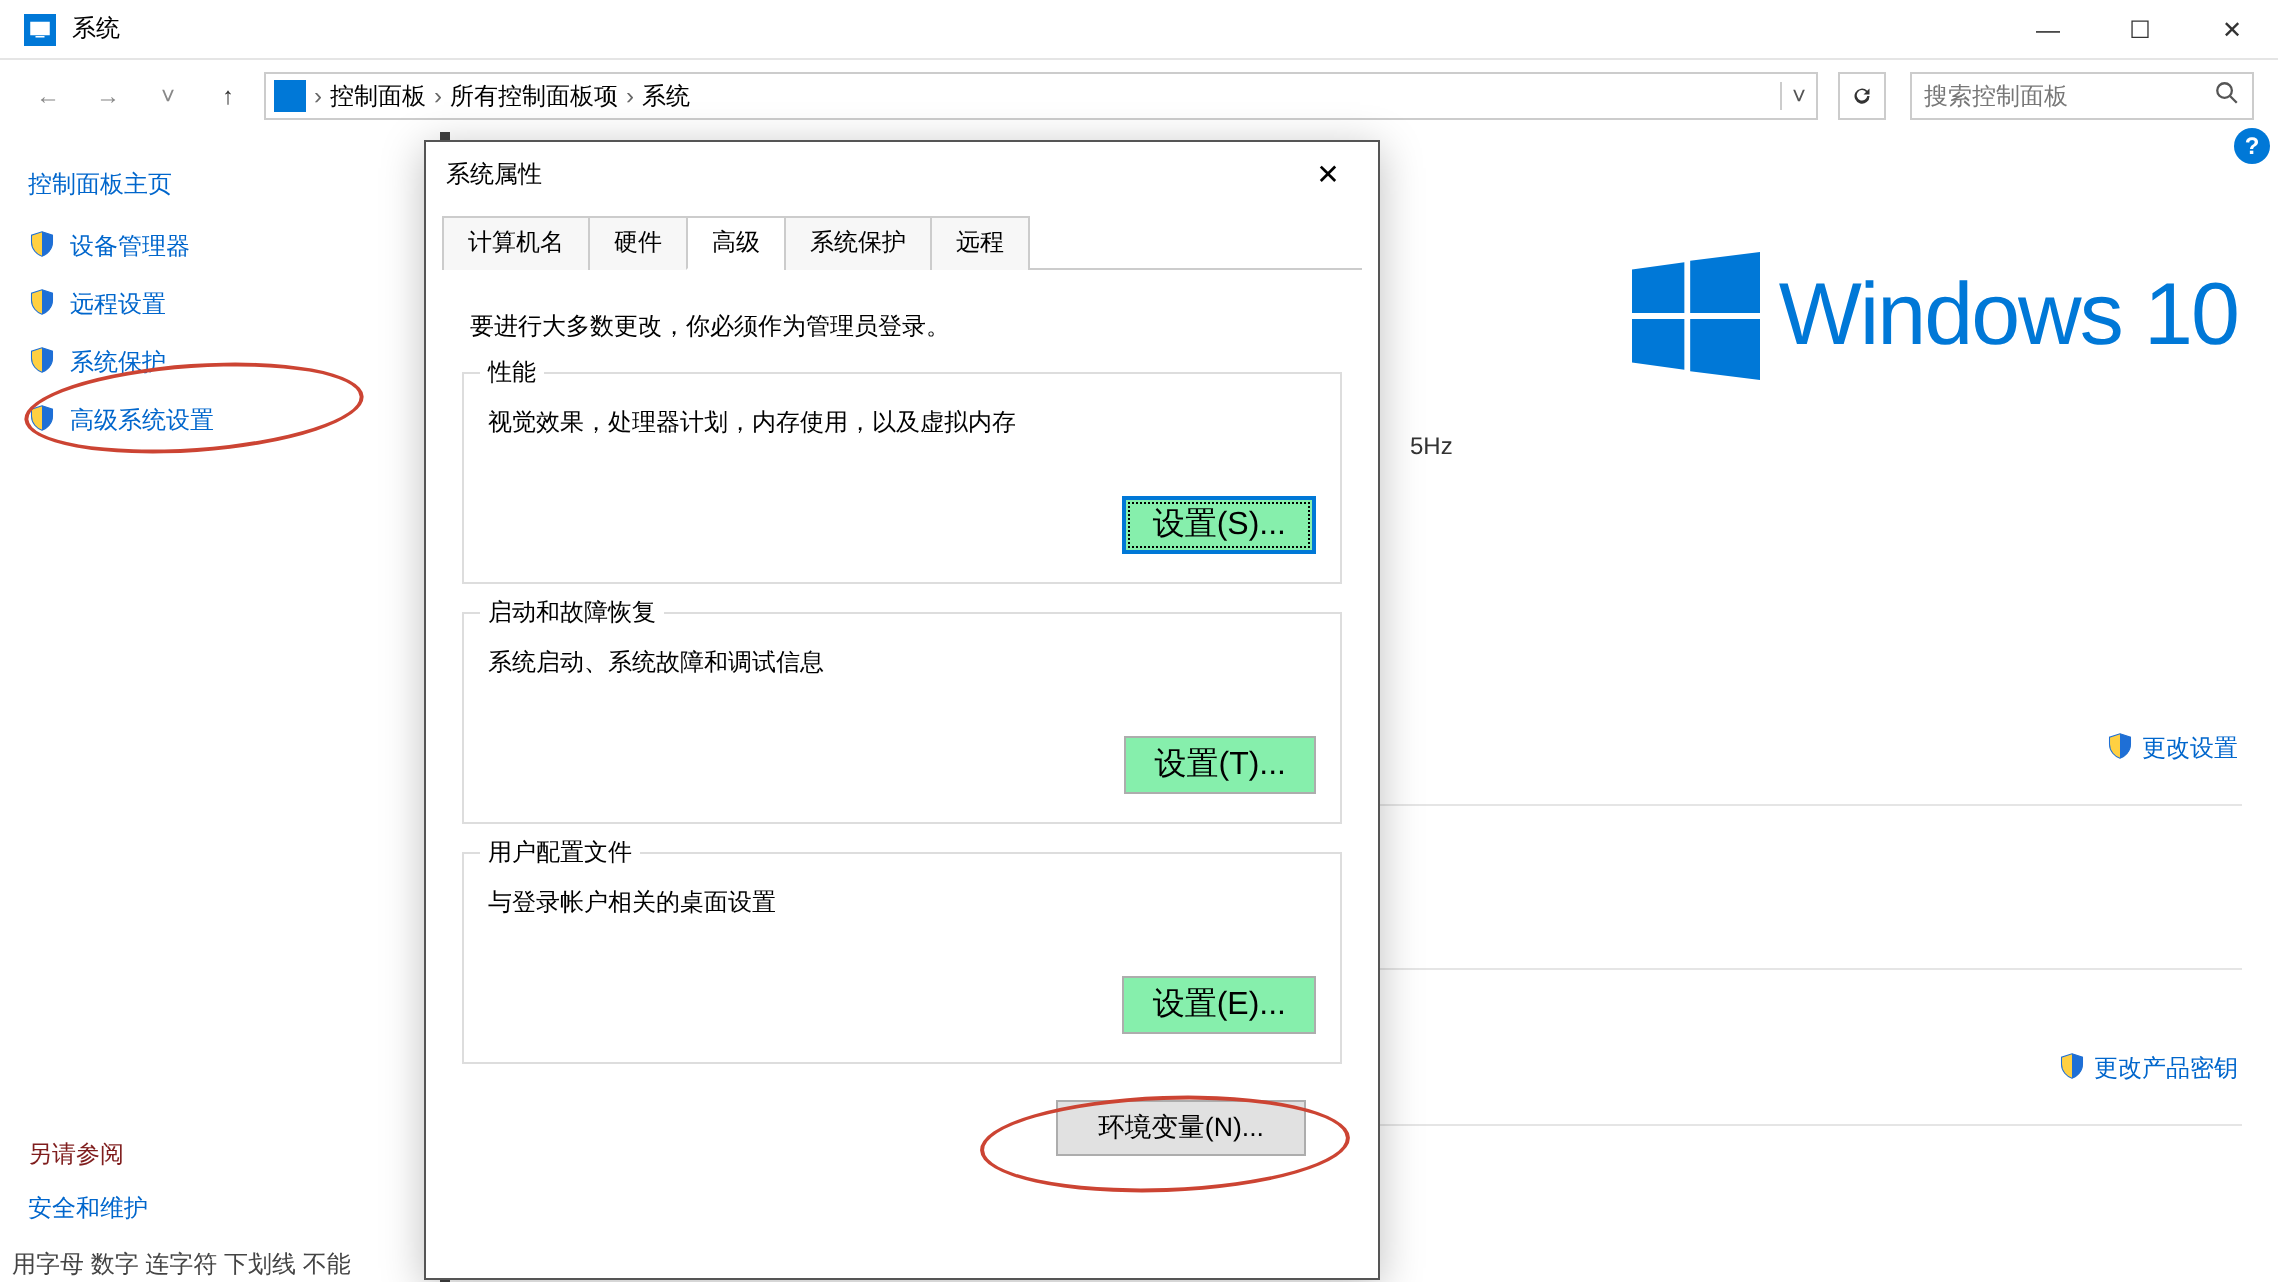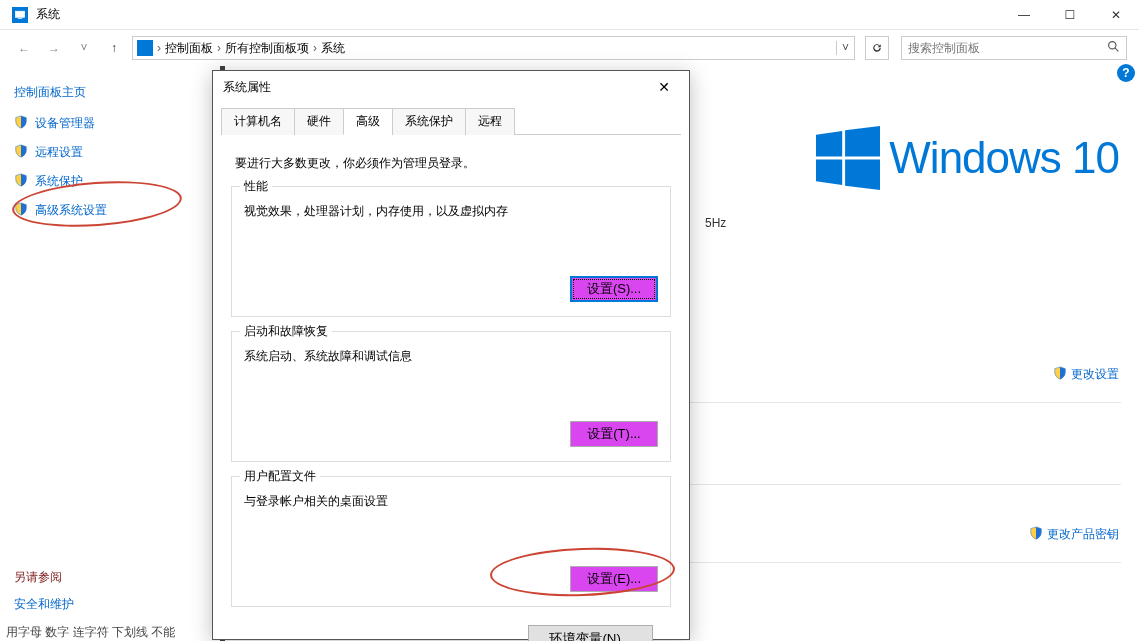--- a/index.html
+++ b/index.html
@@ -15,21 +15,21 @@
 
 
 .nav-row { height: 36px; display: flex; align-items: center; padding: 0 12px; gap: 6px; }
 .nav-arrow { width: 24px; height: 24px; display: flex; align-items: center; justify-content: center; color: #888; }
 .nav-arrow.enabled { color: #333; }
 .breadcrumb { flex: 1; height: 24px; border: 1px solid #ccc; display: flex; align-items: center; padding-left: 4px; gap: 4px; margin-right: 4px; }
 .bc-icon { width: 16px; height: 16px; background: #0078d7; display: inline-block; }
 .bc-sep { color: #666; }
 .breadcrumb .dropdown { margin-left: auto; width: 18px; text-align: center; border-left: 1px solid #ccc; color: #555;}
 .refresh-btn { width: 24px; height: 24px; border: 1px solid #ccc; display: flex; align-items: center; justify-content: center; }
-.search-box { width: 226px; height: 24px; border: 1px solid #ccc; display: flex; align-items: center; padding: 0 6px; color: #777; margin-left: 6px; }
+.search-box { width: 172px; height: 24px; border: 1px solid #ccc; display: flex; align-items: center; padding: 0 6px; color: #777; margin-left: 6px; }
 .search-box .mag { margin-left: auto; color: #555; }
 
 
 .body-wrap { display: flex; height: calc(100% - 66px); position: relative; }
 .sidebar { width: 225px; padding: 18px 14px; border-right: 5px solid #404040; }
 .sidebar-heading { color: #0066cc; font-size: 12px; margin-bottom: 14px; }
 .sidebar-item { display: flex; align-items: center; gap: 7px; color: #0066cc; margin-bottom: 12px; cursor: pointer; }
 .shield-icon svg { width: 14px; height: 14px; }
 .red-ring { position: absolute; border: 2px solid #c43; border-radius: 50%; width: 170px; height: 44px; left: 12px; top: 182px; pointer-events: none; transform: rotate(-4deg);}
 .see-also { position: absolute; bottom: 28px; left: 14px; }
@@ -54,21 +54,21 @@
 .dlg-close { margin-left: auto; width: 30px; text-align: center; font-size: 14px; cursor: pointer; }
 .tabs { display: flex; margin: 4px 8px 0 8px; border-bottom: 1px solid #ccc; }
 .tab { padding: 4px 12px; border: 1px solid #ccc; border-bottom: none; margin-right: -1px; background: #f7f7f7; cursor: pointer; position: relative; top: 1px; }
 .tab.active { background: #fff; border-bottom: 1px solid #fff; }
 .dlg-body { padding: 14px 18px; }
 .admin-note { margin: 6px 4px 14px; }
 .group { border: 1px solid #ddd; padding: 10px 12px 14px; margin-bottom: 14px; position: relative; }
 .group-title { position: absolute; top: -9px; left: 8px; background: #fff; padding: 0 4px; }
 .group-desc { margin: 6px 0 28px; }
 .group-btn-row { text-align: right; }
-.gbtn { min-width: 88px; padding: 3px 14px; background: #d946ef; border: 1px solid #adadad; cursor: pointer; font-size: 13px; margin-top: 28px; }
+.gbtn { min-width: 88px; padding: 3px 14px; background: #86efac; border: 1px solid #adadad; cursor: pointer; font-size: 16px; }
 .gbtn.focus { border: 2px solid #0078d7; outline: 1px dotted #000; outline-offset: -4px; padding: 2px 13px; }
 .env-btn-row { text-align: right; padding: 4px 18px 0 0; }
 .env-btn { min-width: 120px; padding: 4px 20px; background: #e1e1e1; border: 1px solid #adadad; cursor: pointer; }
 .red-ring-env { position: absolute; border: 2px solid #c43; border-radius: 50%; width: 185px; height: 48px; left: 490px; top: 548px; pointer-events: none; transform: rotate(-2deg);}
 
 
 .cut-text { position: absolute; bottom: 0; left: 6px; color: #444; font-size: 12px; }
 </style>
 </head>
 <body>

